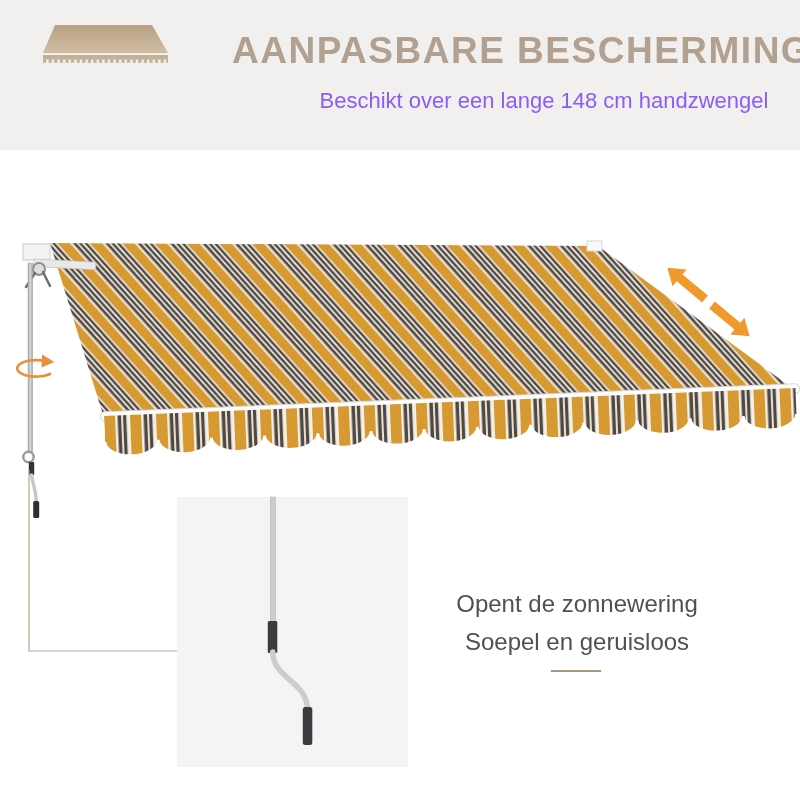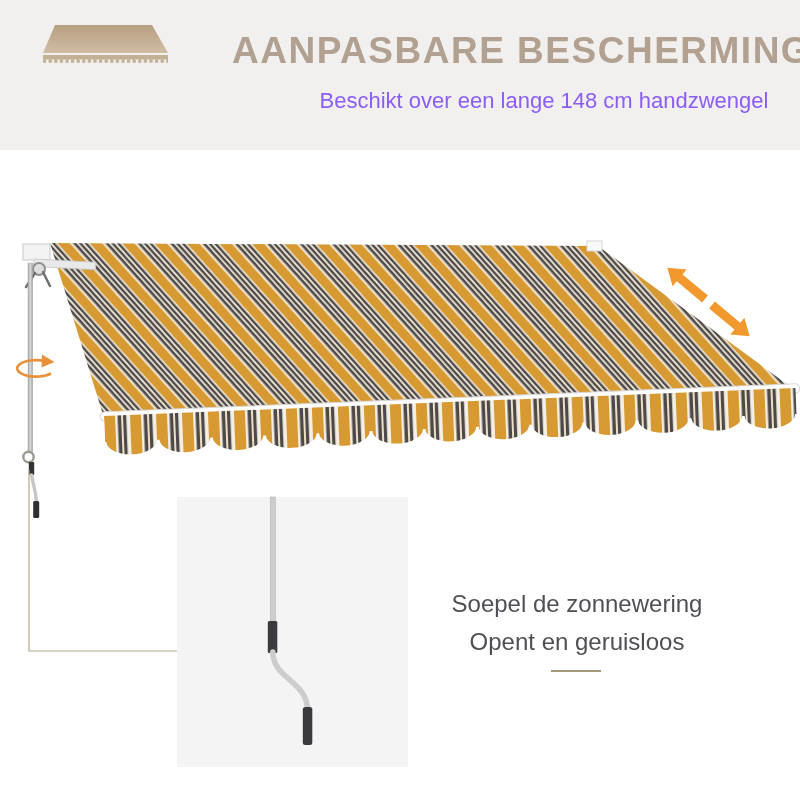--- a/index.html
+++ b/index.html
@@ -140,16 +140,16 @@
   <rect x="177" y="497" width="231" height="270" fill="#f4f4f4"></rect>
   <g>
     <rect x="270.3" y="497" width="5" height="126" fill="#cdcdcd" stroke="#b2b2b2" stroke-width="0.6"></rect>
     <rect x="267.8" y="621" width="9.5" height="32" rx="1.5" fill="#3b3b3f"></rect>
     <path d="M272.8,652 C272.8,679 307.5,681 307.5,710" fill="none" stroke="#cdcdcd" stroke-width="5.6" stroke-linecap="round"></path>
     <rect x="302.8" y="707" width="9.5" height="38" rx="2.5" fill="#3b3b3f"></rect>
   </g>
 </svg>
 
 <div class="feature-text">
-  <div>Soepel de zonnewering</div>
-  <div>Opent en geruisloos</div>
+  <div>Opent de zonnewering</div>
+  <div>Soepel en geruisloos</div>
 </div>
 <div class="feature-divider"></div>
 
 </body></html>

